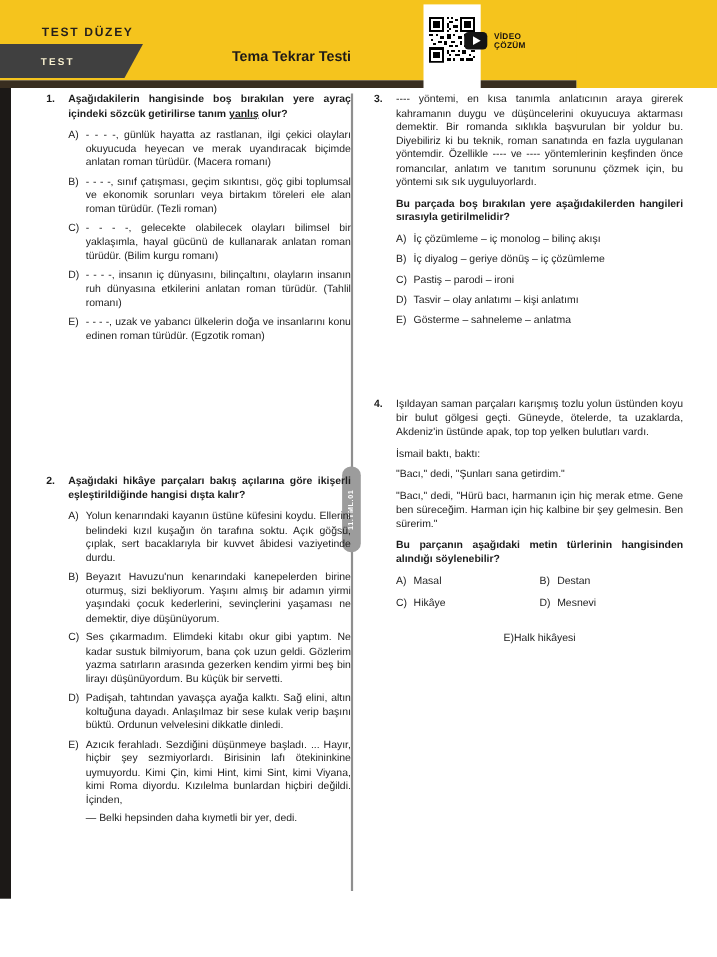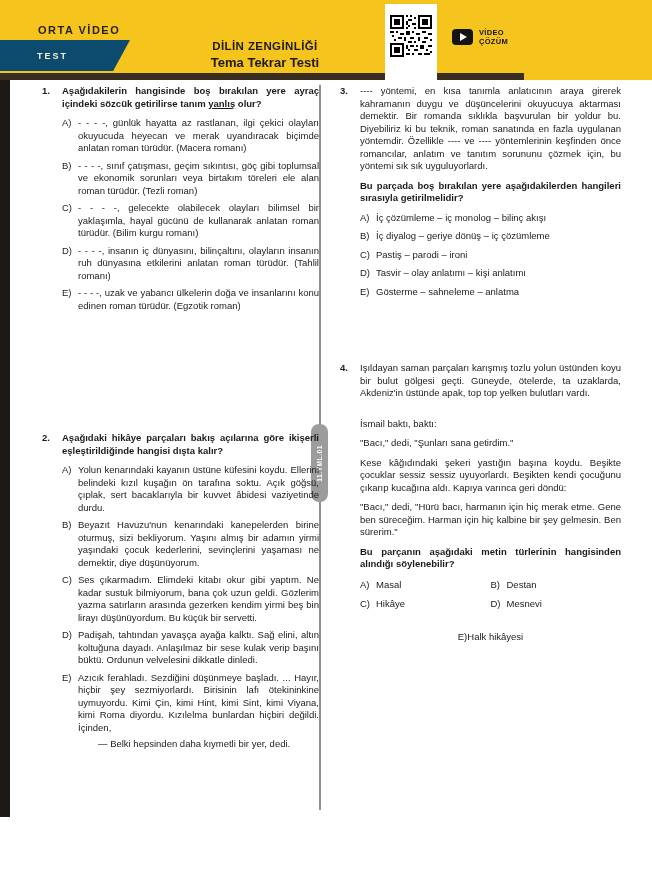--- a/index.html
+++ b/index.html
@@ -4,30 +4,30 @@
 <style>
   * { margin:0; padding:0; box-sizing:border-box; }
   body { background:#ffffff; font-family:"Liberation Sans", sans-serif; }
   .page { position:relative; width:652px; height:870px; background:#ffffff; overflow:hidden; }
 
   
   .header-band { position:absolute; left:0; top:0; width:652px; height:73px; background:#F5C41D; }
   .header-right-ext { position:absolute; left:524px; top:0; width:128px; height:80px; background:#F5C41D; }
   .brown-strip { position:absolute; left:0; top:73px; width:524px; height:7px; background:#392E20; }
   .level-label { position:absolute; left:38px; top:24px; font-size:11px; font-weight:bold; letter-spacing:1.5px; color:#241F1D; }
-  .test-badge { position:absolute; left:0; top:40px; width:130px; height:31px; background:#0c4a6e;
+  .test-badge { position:absolute; left:0; top:40px; width:130px; height:31px; background:#404040;
                 clip-path:polygon(0 0,100% 0,87% 100%,0 100%); display:flex; align-items:center; padding-left:37px; }
   .test-label { font-size:9px; font-weight:bold; letter-spacing:2px; color:#F7EFCE; margin-right:9px; }
   .test-number { font-size:21px; font-weight:bold; color:#F5C41D;margin-left:48px; }
   .title-wrap { position:absolute; left:135px; top:40px; width:260px; text-align:center; color:#1E1A18; }
   .page-title { font-size:11.5px; font-weight:bold; letter-spacing:0.4px; }
   .page-subtitle { font-size:13px; font-weight:bold; margin-top:3px; }
   .qr-box { position:absolute; left:385px; top:4px; width:52px; height:76px; background:#ffffff;
             display:flex; align-items:flex-start; justify-content:center; padding-top:11px; }
-  .video-btn { position:absolute; left:452px; top:28px; display:flex; align-items:center; gap:6px; cursor:pointer; }
+  .video-btn { position:absolute; left:422px; top:28px; display:flex; align-items:center; gap:6px; cursor:pointer; }
   .play-icon { width:21px; height:16px; background:#141414; border-radius:4px; position:relative; flex:none; }
   .play-icon::after { content:""; position:absolute; left:8px; top:4px; border-left:7px solid #ffffff;
                       border-top:4px solid transparent; border-bottom:4px solid transparent; }
   .video-label { font-size:7.5px; line-height:9px; font-weight:bold; color:#17120f; letter-spacing:0.3px; }
 
   
   .left-edge-bar { position:absolute; left:0; top:80px; width:10px; height:737px; background:#1C1917; }
   .column-divider { position:absolute; left:319px; top:85px; width:2px; height:725px; background:#8F8F8F; }
   .divider-code-badge { position:absolute; left:311px; top:424px; width:17px; height:78px; background:#9C9C9C;
                         border-radius:8px; display:flex; align-items:center; justify-content:center; }
@@ -39,48 +39,47 @@
   .col-right { position:absolute; left:340px; top:85px; width:281px; }
   .q { font-size:9.5px; line-height:12.5px; color:#1b1b1b; text-align:justify; }
   .q-head { display:flex; margin-bottom:7px; }
   .q-num { width:20px; flex:none; font-weight:bold; }
   .q-stem { flex:1; font-weight:bold; }
   .q-stem .u { text-decoration:underline; }
   .q-body { margin-left:20px; }
   .opt { display:flex; margin-top:5px; }
   .opt-letter { width:16px; flex:none; }
   .opt-text { flex:1; }
-  .opt-extra { margin-top:4px; margin-left:20px; text-align:left; }
+  .opt-extra { margin-top:4px; margin-left:0; text-align:left; }
   .para { margin-left:20px; margin-bottom:7px; }
   .q2 { margin-top:120px; }
   .q4 { margin-top:64px; }
   .stem-block { margin-left:20px; font-weight:bold; margin-bottom:7px; }
   .opts-inline { margin-left:20px; }
   .opts-inline .opt { margin-top:6px; }
   .opt-grid { margin-left:20px; margin-top:8px; }
   .opt-grid-row { display:flex; margin-top:7px; }
   .opt-grid-row .cell { width:50%; display:flex; }
   .opt-grid-center { display:flex; justify-content:center; margin-top:20px; }
   .opt-grid .opt-letter { width:16px; }
 </style>
 </head>
 <body>
 
 <div class="page">
 
   <div class="header-band"></div>
   <div class="header-right-ext"></div>
   <div class="brown-strip"></div>
-  <div class="level-label">ORTA VİDEO</div>
+  <div class="level-label">TEST DÜZEY</div>
   <div class="test-badge">
     <span class="test-label">TEST</span>
     <span class="test-number">53</span>
   </div>
   <div class="title-wrap">
-    <div class="page-title">DİLİN ZENGİNLİĞİ</div>
     <div class="page-subtitle">Tema Tekrar Testi</div>
   </div>
   <div class="qr-box">
     <svg width="42" height="42" viewBox="0 0 21 21" shape-rendering="crispEdges">
       <rect width="21" height="21" fill="#ffffff"></rect>
       <g fill="#000000">
         <rect x="0" y="0" width="7" height="7"></rect>
           <rect x="14" y="0" width="7" height="7"></rect>
           <rect x="0" y="14" width="7" height="7"></rect>
       </g>
@@ -246,23 +245,22 @@
             <span class="opt-text">Gösterme – sahneleme – anlatma</span>
           </div>
       </div>
     </div>
 
     <div class="q q4">
       <div class="q-head" style="font-weight:normal; margin-bottom:0;">
         <span class="q-num">4.</span>
         <span style="flex:1" class="para-first">Işıldayan saman parçaları karışmış tozlu yolun üstünden koyu bir bulut gölgesi geçti. Güneyde, ötelerde, ta uzaklarda, Akdeniz'in üstünde apak, top top yelken bulutları vardı.</span>
       </div>
-      <div class="para" style="margin-top:18px;">İsmail baktı, baktı:</div>
+      <div class="para" style="margin-top:7px;">İsmail baktı, baktı:</div>
       <div class="para">"Bacı," dedi, "Şunları sana getirdim."</div>
-      <div class="para">Kese kâğıdındaki şekeri yastığın başına koydu. Beşikte çocuklar sessiz sessiz uyuyorlardı. Beşikten kendi çocuğunu çıkarıp kucağına aldı. Kapıya varınca geri döndü:</div>
       <div class="para">"Bacı," dedi, "Hürü bacı, harmanın için hiç merak etme. Gene ben süreceğim. Harman için hiç kalbine bir şey gelmesin. Ben sürerim."</div>
       <div class="stem-block">Bu parçanın aşağıdaki metin türlerinin hangisinden alındığı söylenebilir?</div>
       <div class="opt-grid">
         <div class="opt-grid-row">
           <span class="cell">
               <span class="opt-letter">A)</span>
               <span>Masal</span>
             </span>
           <span class="cell">
               <span class="opt-letter">B)</span>

